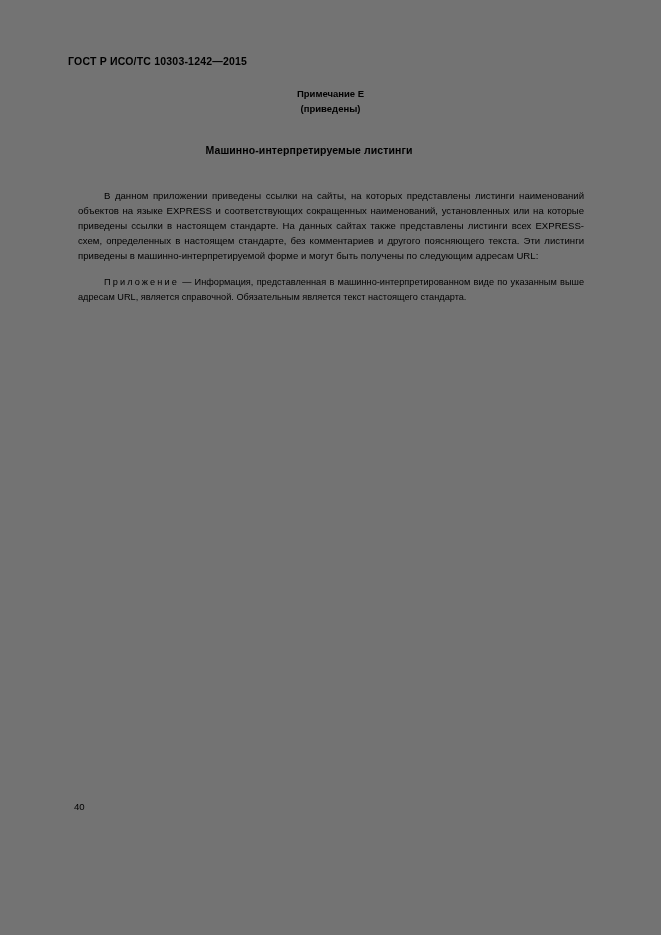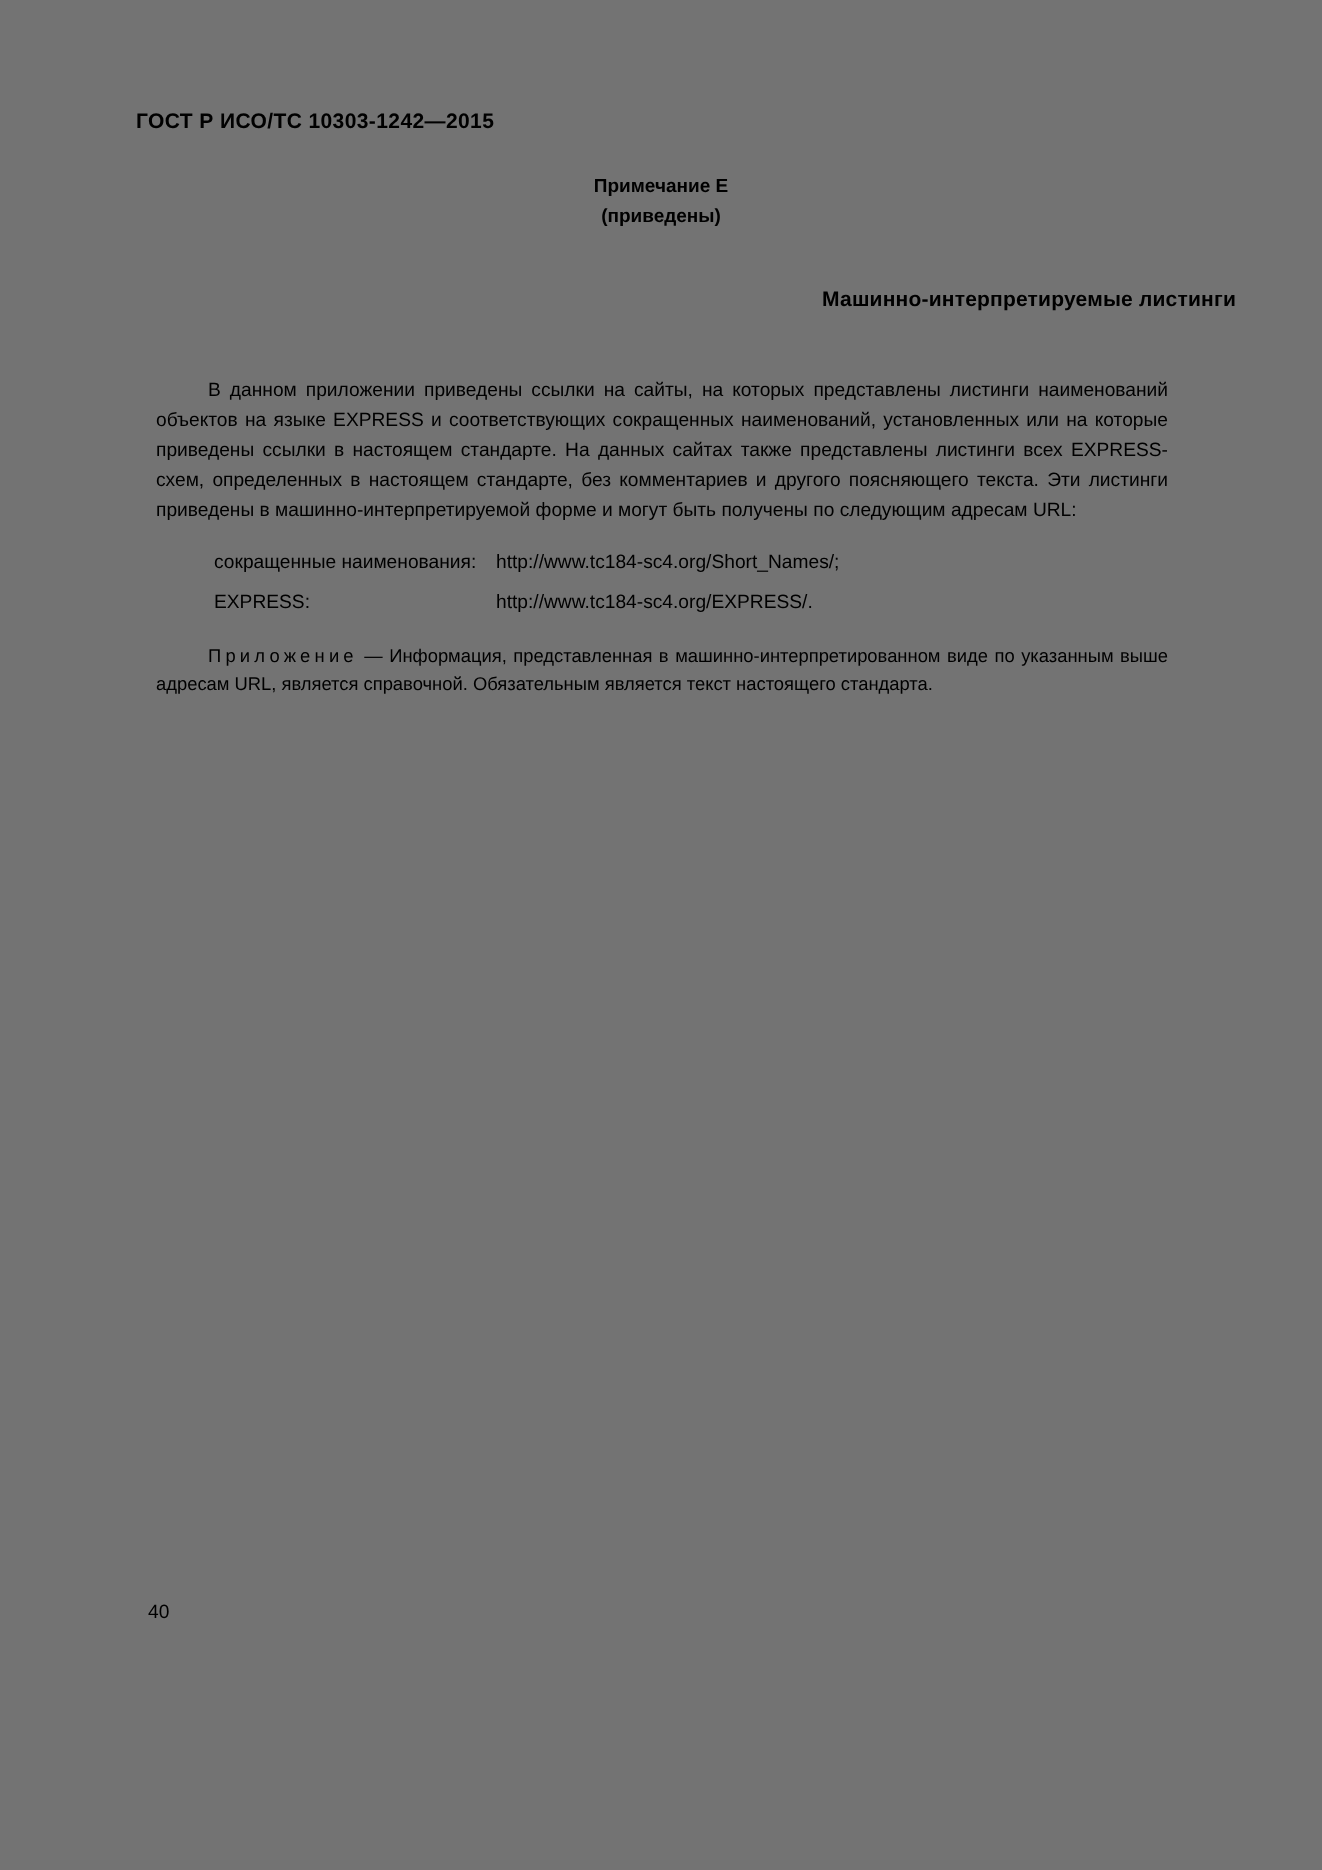--- a/index.html
+++ b/index.html
@@ -39,21 +39,21 @@
     line-height: 15px;
   }
   .annex-line {
     display: block;
   }
   .section-title {
     position: absolute;
     left: 0;
     top: 144px;
     width: 618px;
-    text-align: right;
+    text-align: center;
     font-size: 10.5px;
     font-weight: bold;
     letter-spacing: 0.1px;
   }
   .content {
     position: absolute;
     left: 78px;
     top: 172px;
     width: 506px;
   }
@@ -117,30 +117,20 @@
     <span class="annex-line">Примечание Е</span>
     <span class="annex-line">(приведены)</span>
   </div>
 
   <div class="section-title">Машинно-интерпретируемые листинги</div>
 
   <div class="content">
 
     <p class="body-para">В данном приложении приведены ссылки на сайты, на которых представлены листинги наименований объектов на языке EXPRESS и соответствующих сокращенных наименований, установленных или на которые приведены ссылки в настоящем стандарте. На данных сайтах также представлены листинги всех EXPRESS-схем, определенных в настоящем стандарте, без комментариев и другого поясняющего текста. Эти листинги приведены в машинно-интерпретируемой форме и могут быть получены по следующим адресам URL:</p>
 
-    <div class="url-list">
-      <div class="url-row">
-        <span class="url-label">сокращенные наименования:</span>
-        <span class="url-value">http://www.tc184-sc4.org/Short_Names/;</span>
-      </div>
-      <div class="url-row">
-        <span class="url-label">EXPRESS:</span>
-        <span class="url-value">http://www.tc184-sc4.org/EXPRESS/.</span>
-      </div>
-    </div>
 
 
     <p class="note-para">
       <span class="note-label">Приложение</span><span> — </span><span>Информация, представленная в машинно-интерпретированном виде по указанным выше адресам URL, является справочной. Обязательным является текст настоящего стандарта.</span>
     </p>
 
   </div>
 
   <div class="page-number">40</div>
 

